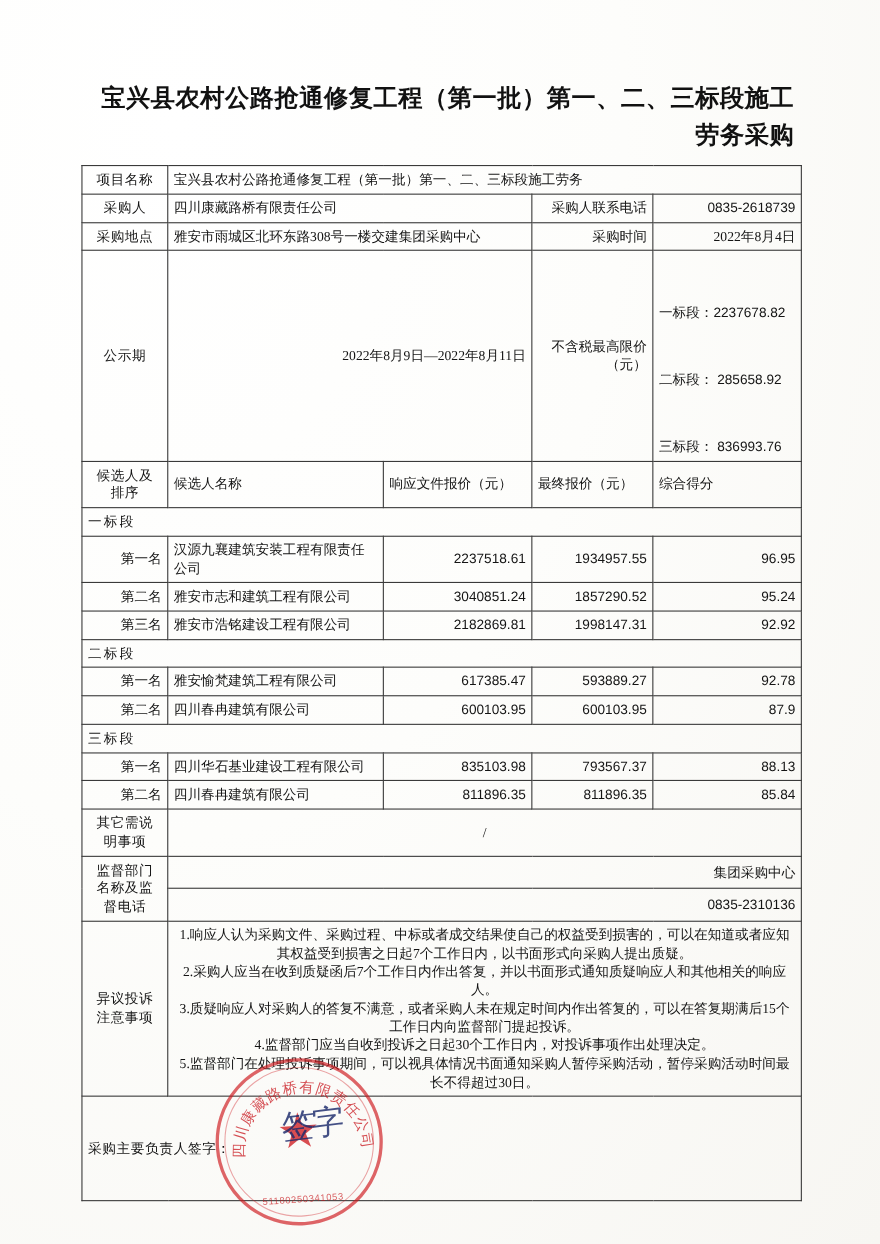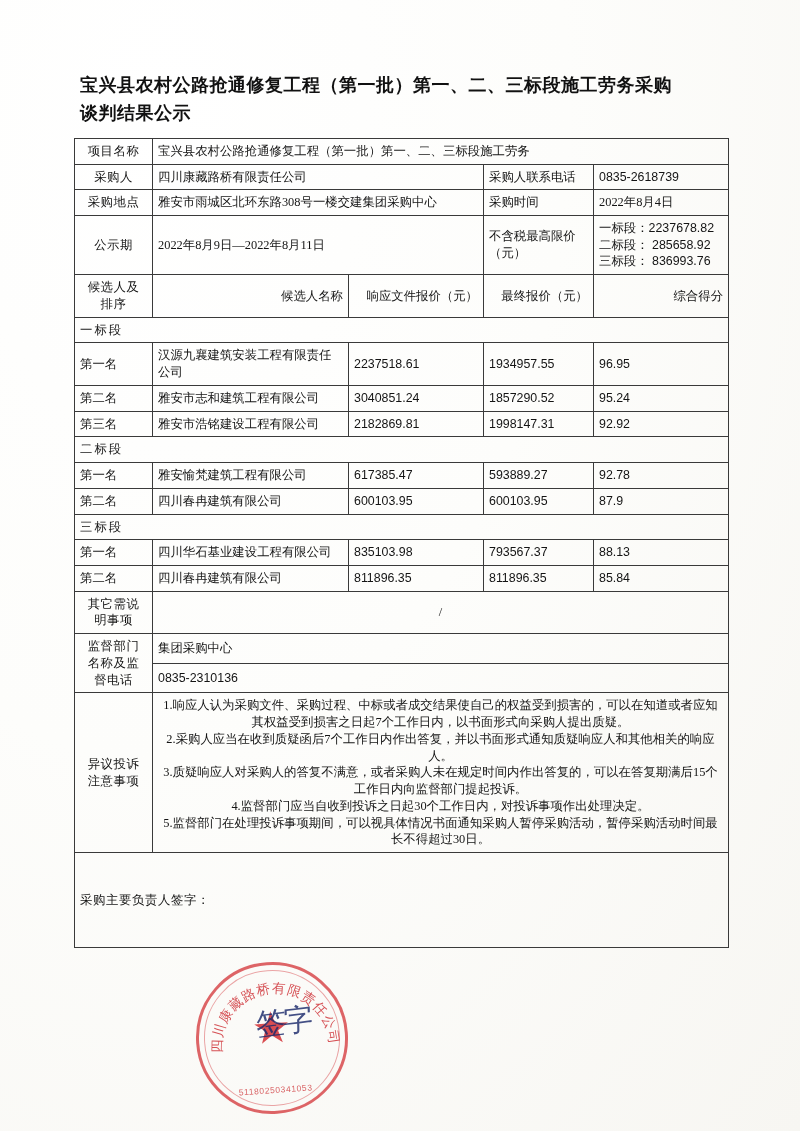--- a/index.html
+++ b/index.html
@@ -27,22 +27,22 @@
     left: 0; top: 0;
     width: 800px; height: 1131px;
   }
   .doc {
     position: absolute;
     left: 74px;
     top: 62px;
     width: 654px;
   }
   .title {
-    text-align: left;
-    font-size: 18px;
+    text-align: right;
+    font-size: 22px;
     font-weight: bold;
     line-height: 1.55;
     letter-spacing: 0.5px;
     padding: 10px 6px 10px 6px;
     color: #111;
   }
   table.main {
     width: 100%;
     border-collapse: collapse;
     table-layout: fixed;
@@ -54,37 +54,37 @@
     vertical-align: middle;
     line-height: 1.35;
     color: #141414;
     font-weight: normal;
   }
   .lbl {
     text-align: center;
     width: 78px;
     letter-spacing: 0.5px;
   }
-  .ctr { text-align: left; }
+  .ctr { text-align: right; }
   .lft { text-align: left; padding-left: 8px; }
   .section-row td {
     text-align: left;
     font-size: 13px;
     letter-spacing: 2px;
     padding: 5px 0;
   }
   .limit-cell {
     font-size: 11.2px;
     line-height: 1.5;
     text-align: left;
     padding-left: 7px;
     font-family: "Liberation Sans", sans-serif;
   }
-  .limit-cell div { white-space: nowrap; }
-  .hdr-cell { text-align: right; }
+  .limit-cell div { white-space: nowrap; margin-top: 44px; }
+  .hdr-cell { text-align: left; }
   .notes {
     text-align: left;
     font-size: 12.2px;
     line-height: 1.62;
     padding: 6px 8px 6px 8px;
   }
   .notes p { margin: 0; text-indent: 0; text-align: center; }
   .slash { text-align: center; font-size: 13px; }
   .sign-row td {
     height: 86px;
@@ -162,21 +162,20 @@
 </head>
 <body>
 
 <div class="paper"></div>
 
 <div class="scan-wrap">
   <div class="doc">
 
     <div class="title">
       <div>宝兴县农村公路抢通修复工程（第一批）第一、二、三标段施工劳务采购</div>
-      <div>谈判结果公示</div>
     </div>
 
     <table class="main">
       <colgroup>
         <col style="width:78px">
         <col style="width:196px">
         <col style="width:135px">
         <col style="width:110px">
         <col style="width:135px">
       </colgroup>

